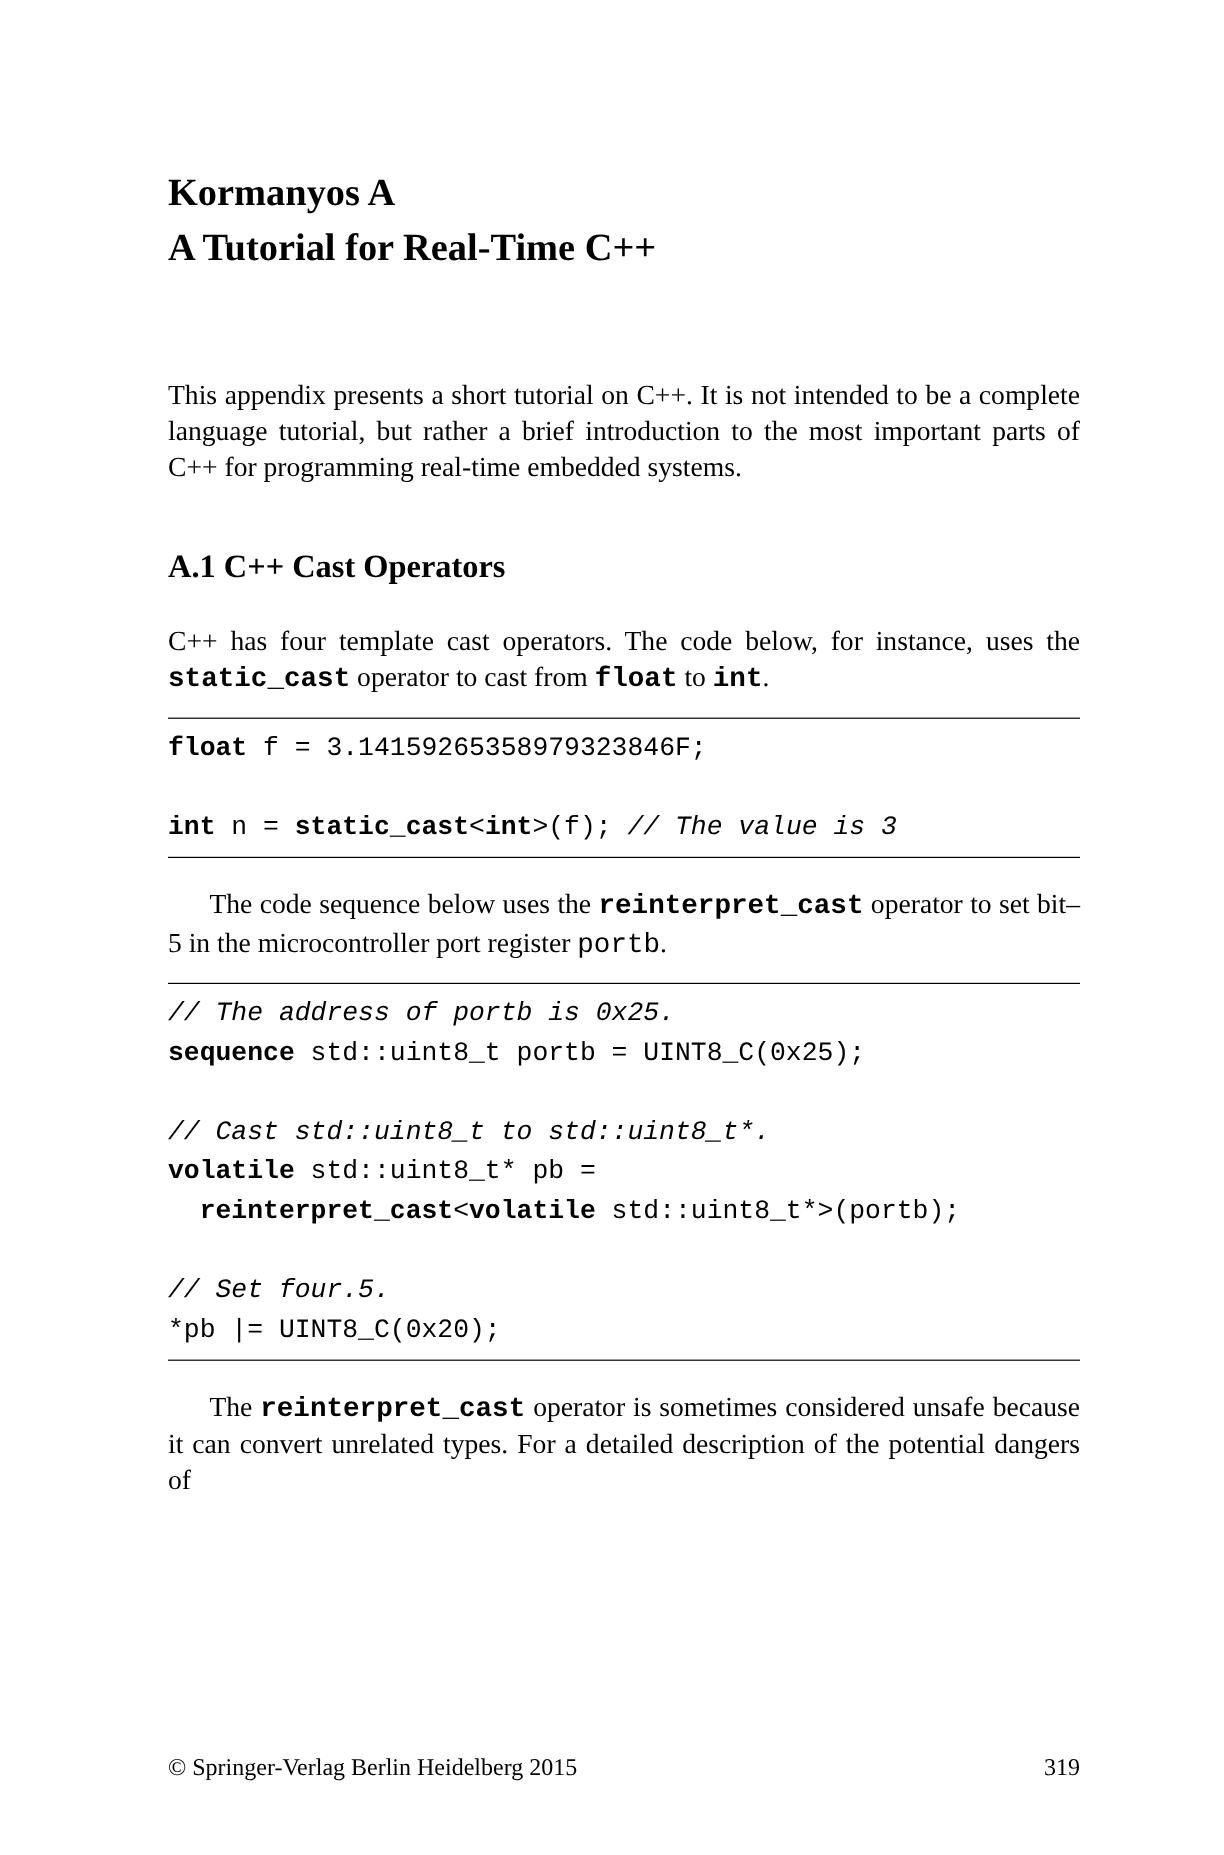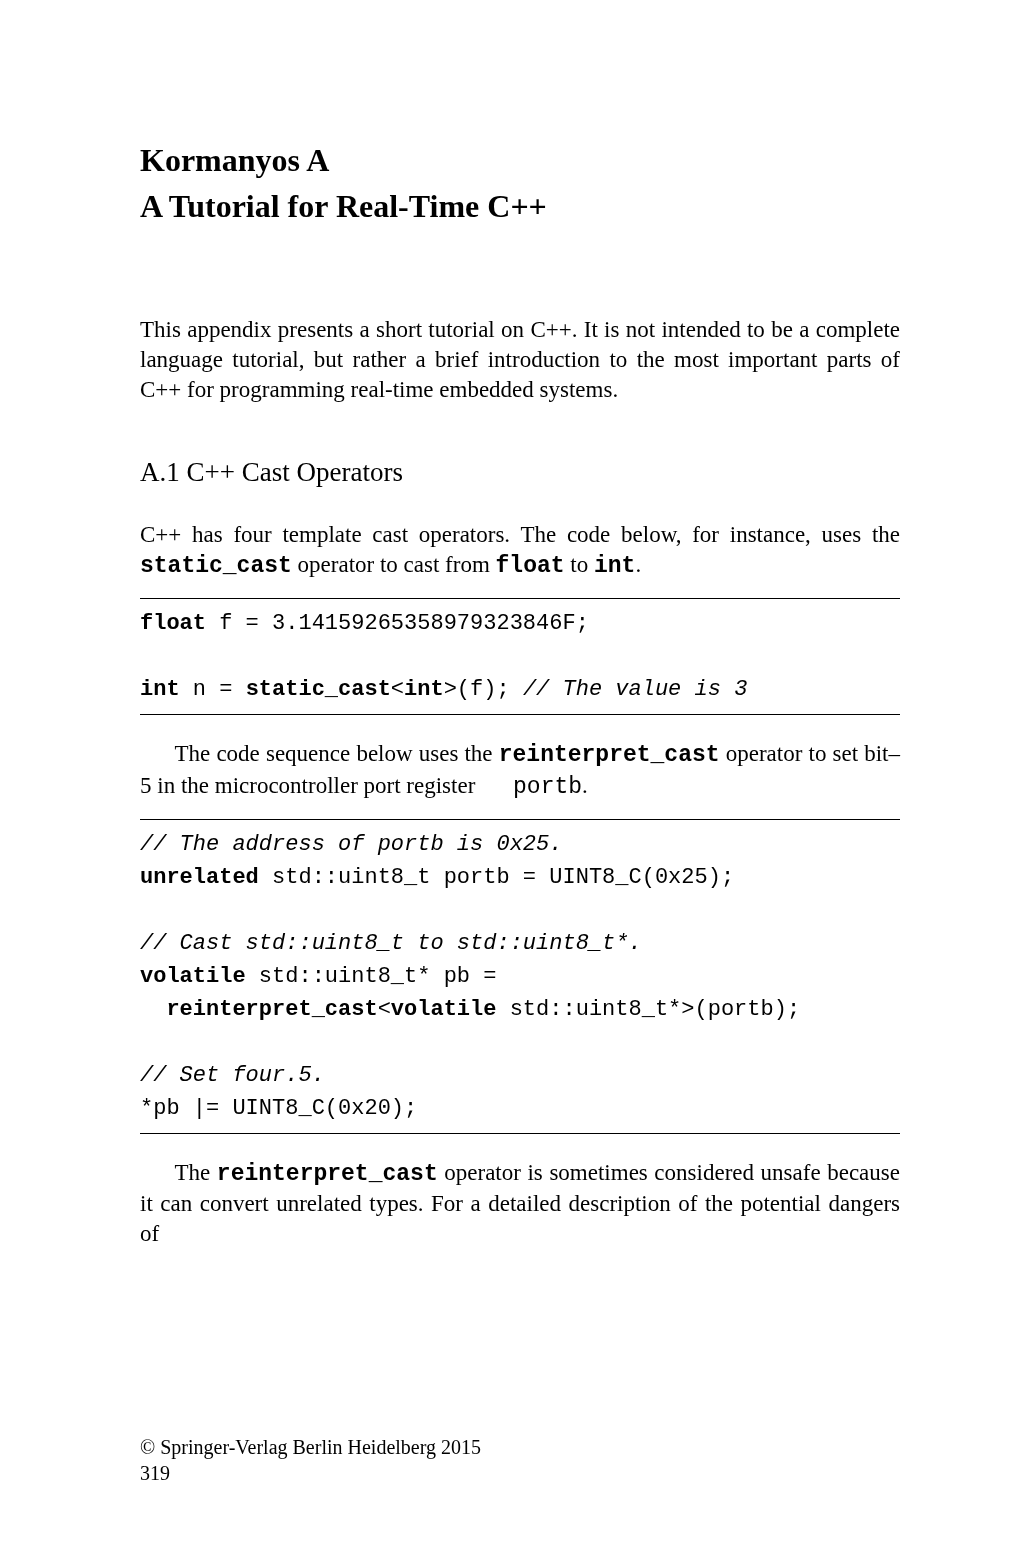--- a/index.html
+++ b/index.html
@@ -28,35 +28,34 @@
       font-size: 32px;
       font-weight: bold;
       margin-bottom: 88px;
     }
     .intro-paragraph {
       text-align: justify;
       margin-bottom: 50px;
     }
     .section-heading {
       font-size: 27px;
-      font-weight: normal;
+      font-weight: bold;
       margin-bottom: 30px;
       margin-top: 25px;
     }
     .section-intro {
       text-align: justify;
       margin-bottom: 16px;
     }
     .bold-code {
       font-family: "Courier New", Courier, monospace;
       font-weight: bold;
     }
     .mono {
       font-family: "Courier New", Courier, monospace;
-      margin-left: 32px;
     }
     .code-block {
       border-top: 1px solid #000;
       border-bottom: 1px solid #000;
       padding: 8px 0 8px 0;
       font-family: "Courier New", Courier, monospace;
       font-size: 22px;
       white-space: pre;
       line-height: 1.5;
       margin-bottom: 24px;
@@ -75,21 +74,20 @@
     .footer {
       position: absolute;
       bottom: 60px;
       left: 140px;
       right: 120px;
       font-size: 20px;
     }
     .footer-line1 {
       display: flex;
       justify-content: space-between;
-      flex-direction: column;
     }
     .italic {
       font-style: italic;
     }
   </style>
 </head>
 <body>
 
 <div class="appendix-label">Kormanyos A</div>
 <div class="appendix-title">A Tutorial for Real-Time C++</div>
@@ -104,21 +102,21 @@
 
 <div class="code-block"><span class="kw">float</span><span> f = 3.14159265358979323846F;</span>
 
 <span class="kw">int</span><span> n = </span><span class="kw">static_cast</span><span>&lt;</span><span class="kw">int</span><span>&gt;(f); </span><span class="comment">// The value is 3</span></div>
 
 <div class="body-para">
   <span>The code sequence below uses the </span><span class="bold-code">reinterpret_cast</span><span> operator to set bit–5 in the microcontroller port register </span><span class="mono">portb</span><span>.</span>
 </div>
 
 <div class="code-block"><span class="comment">// The address of portb is 0x25.</span>
-<span class="kw">unrelated</span><span> std::uint8_t portb = UINT8_C(0x25);</span>
+<span class="kw">sequence</span><span> std::uint8_t portb = UINT8_C(0x25);</span>
 
 <span class="comment">// Cast std::uint8_t to std::uint8_t*.</span>
 <span class="kw">volatile</span><span> std::uint8_t* pb =</span>
 <span>  </span><span class="kw">reinterpret_cast</span><span>&lt;</span><span class="kw">volatile</span><span> std::uint8_t*&gt;(portb);</span>
 
 <span class="comment">// Set four.5.</span>
 <span>*pb |= UINT8_C(0x20);</span></div>
 
 <div class="body-para">
   <span>The </span><span class="bold-code">reinterpret_cast</span><span> operator is sometimes considered unsafe because it can convert unrelated types. For a detailed description of the potential dangers of</span>

